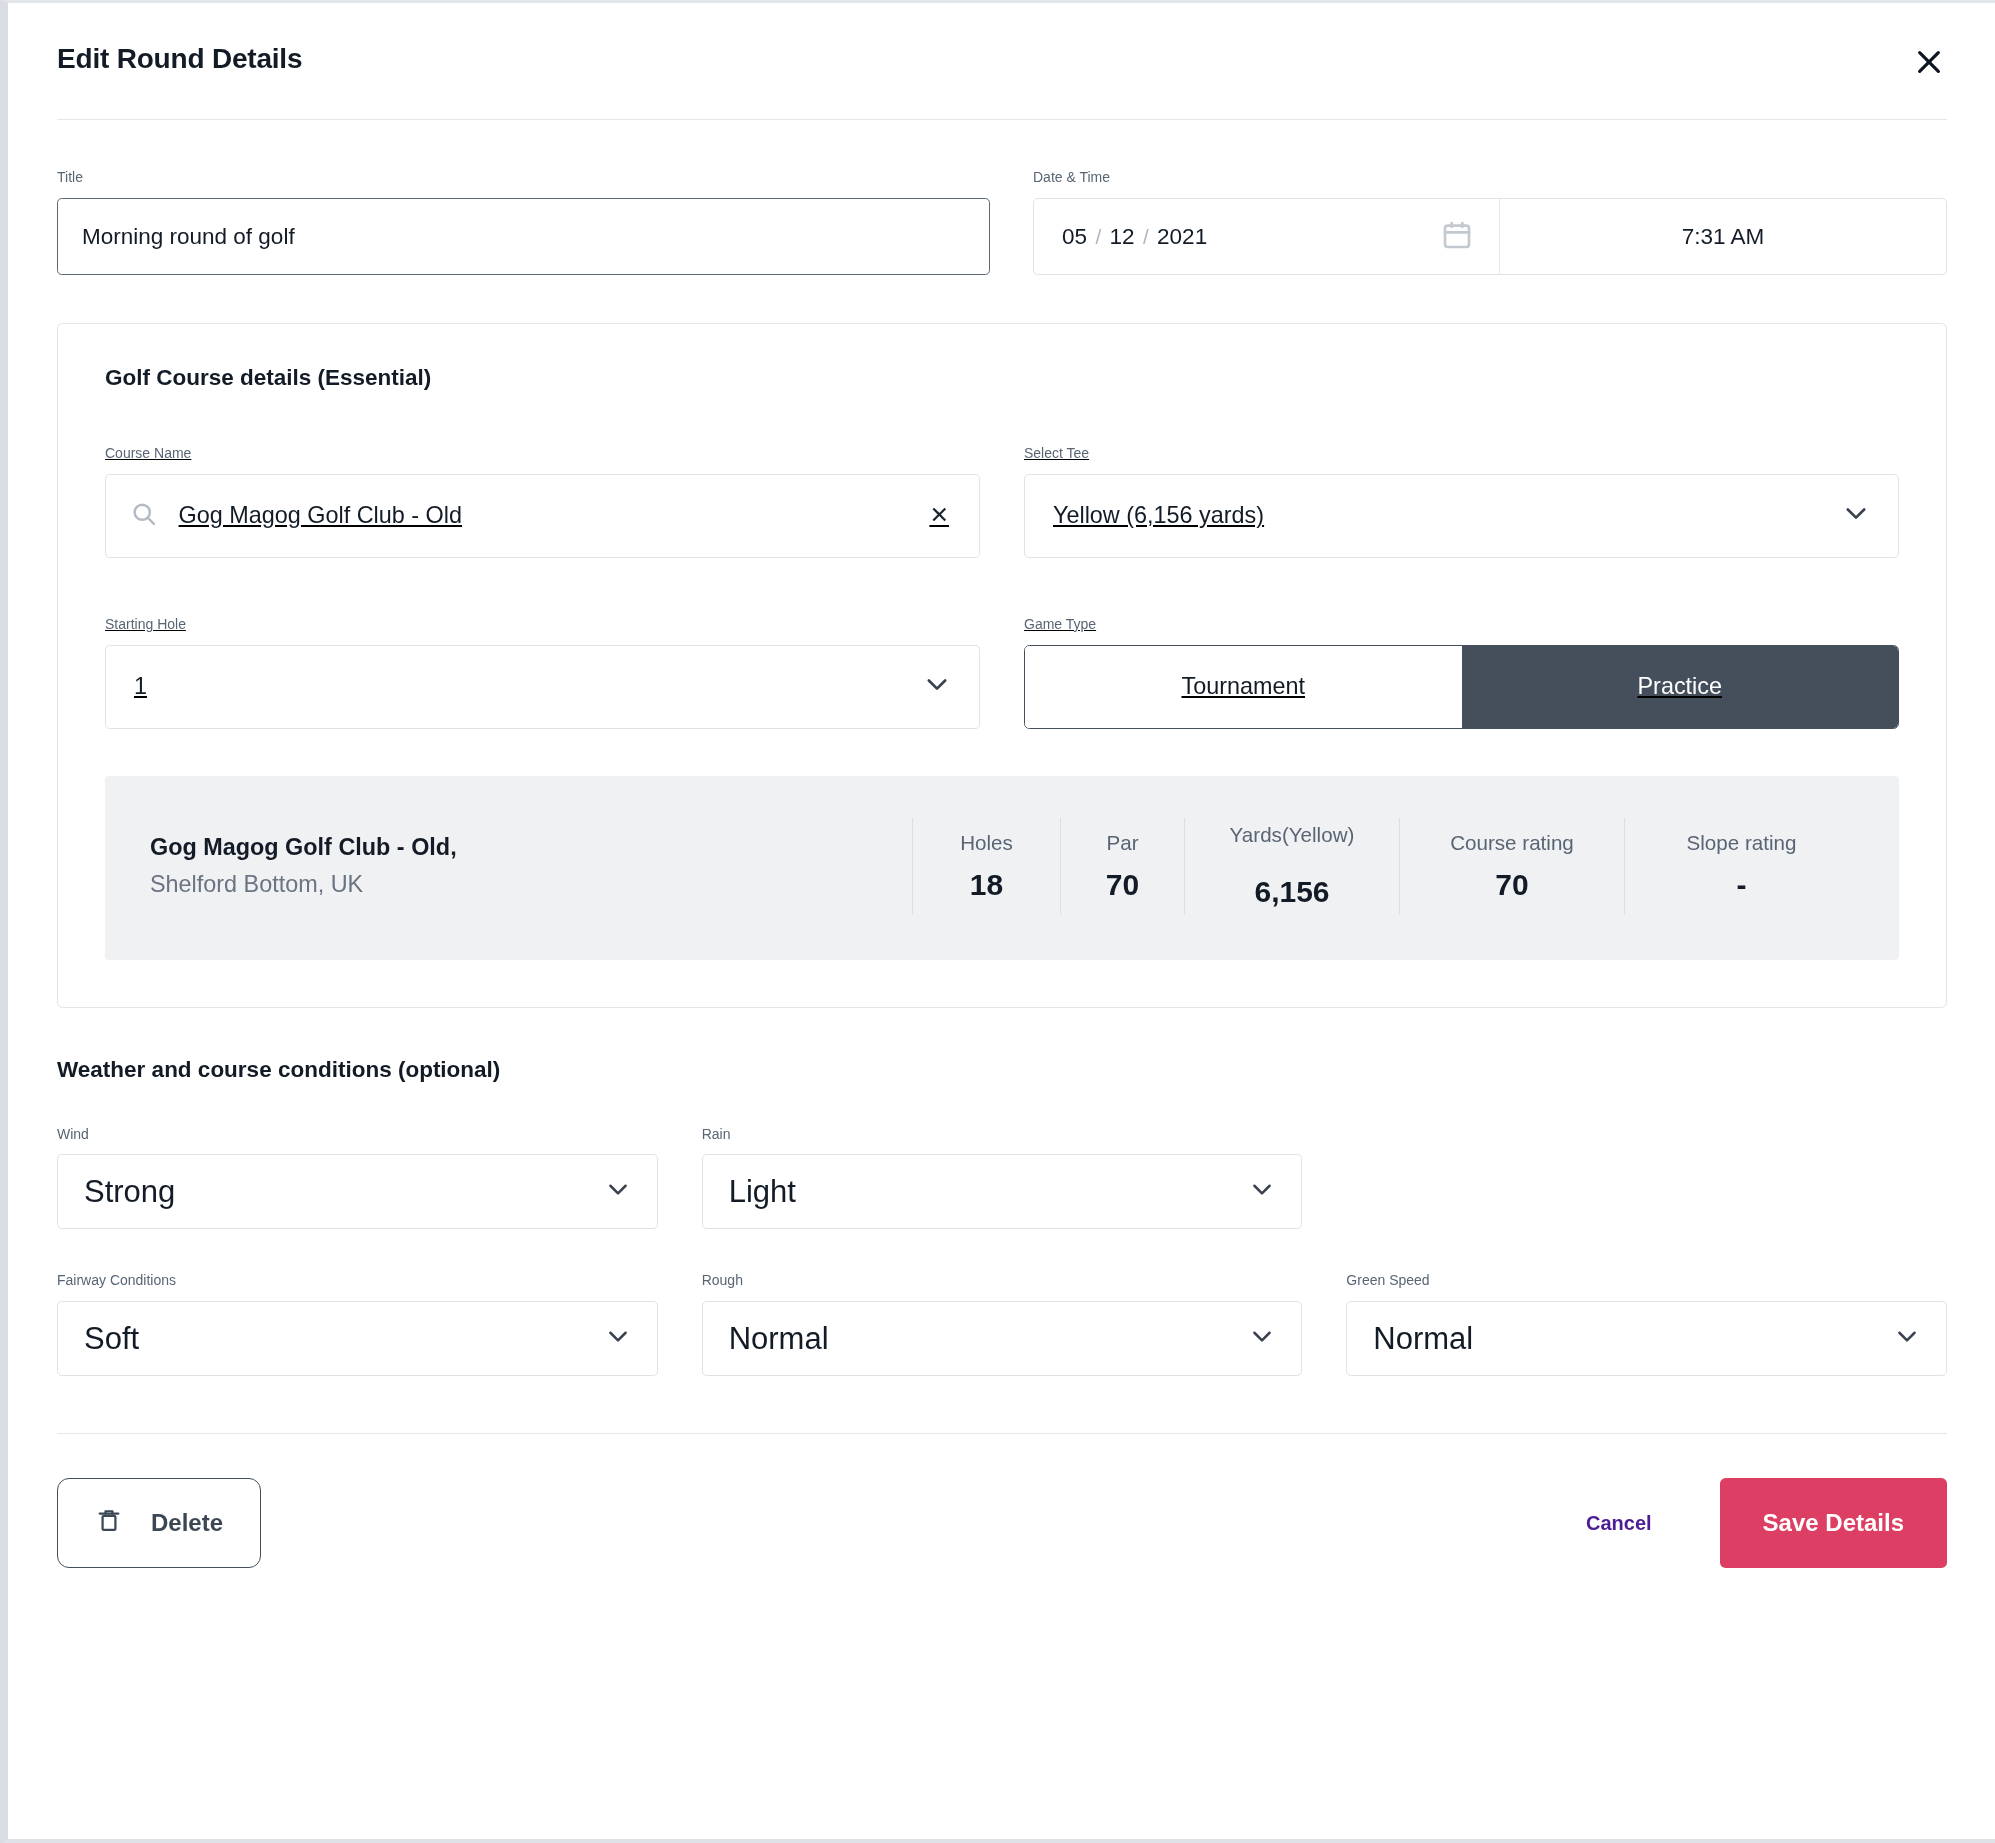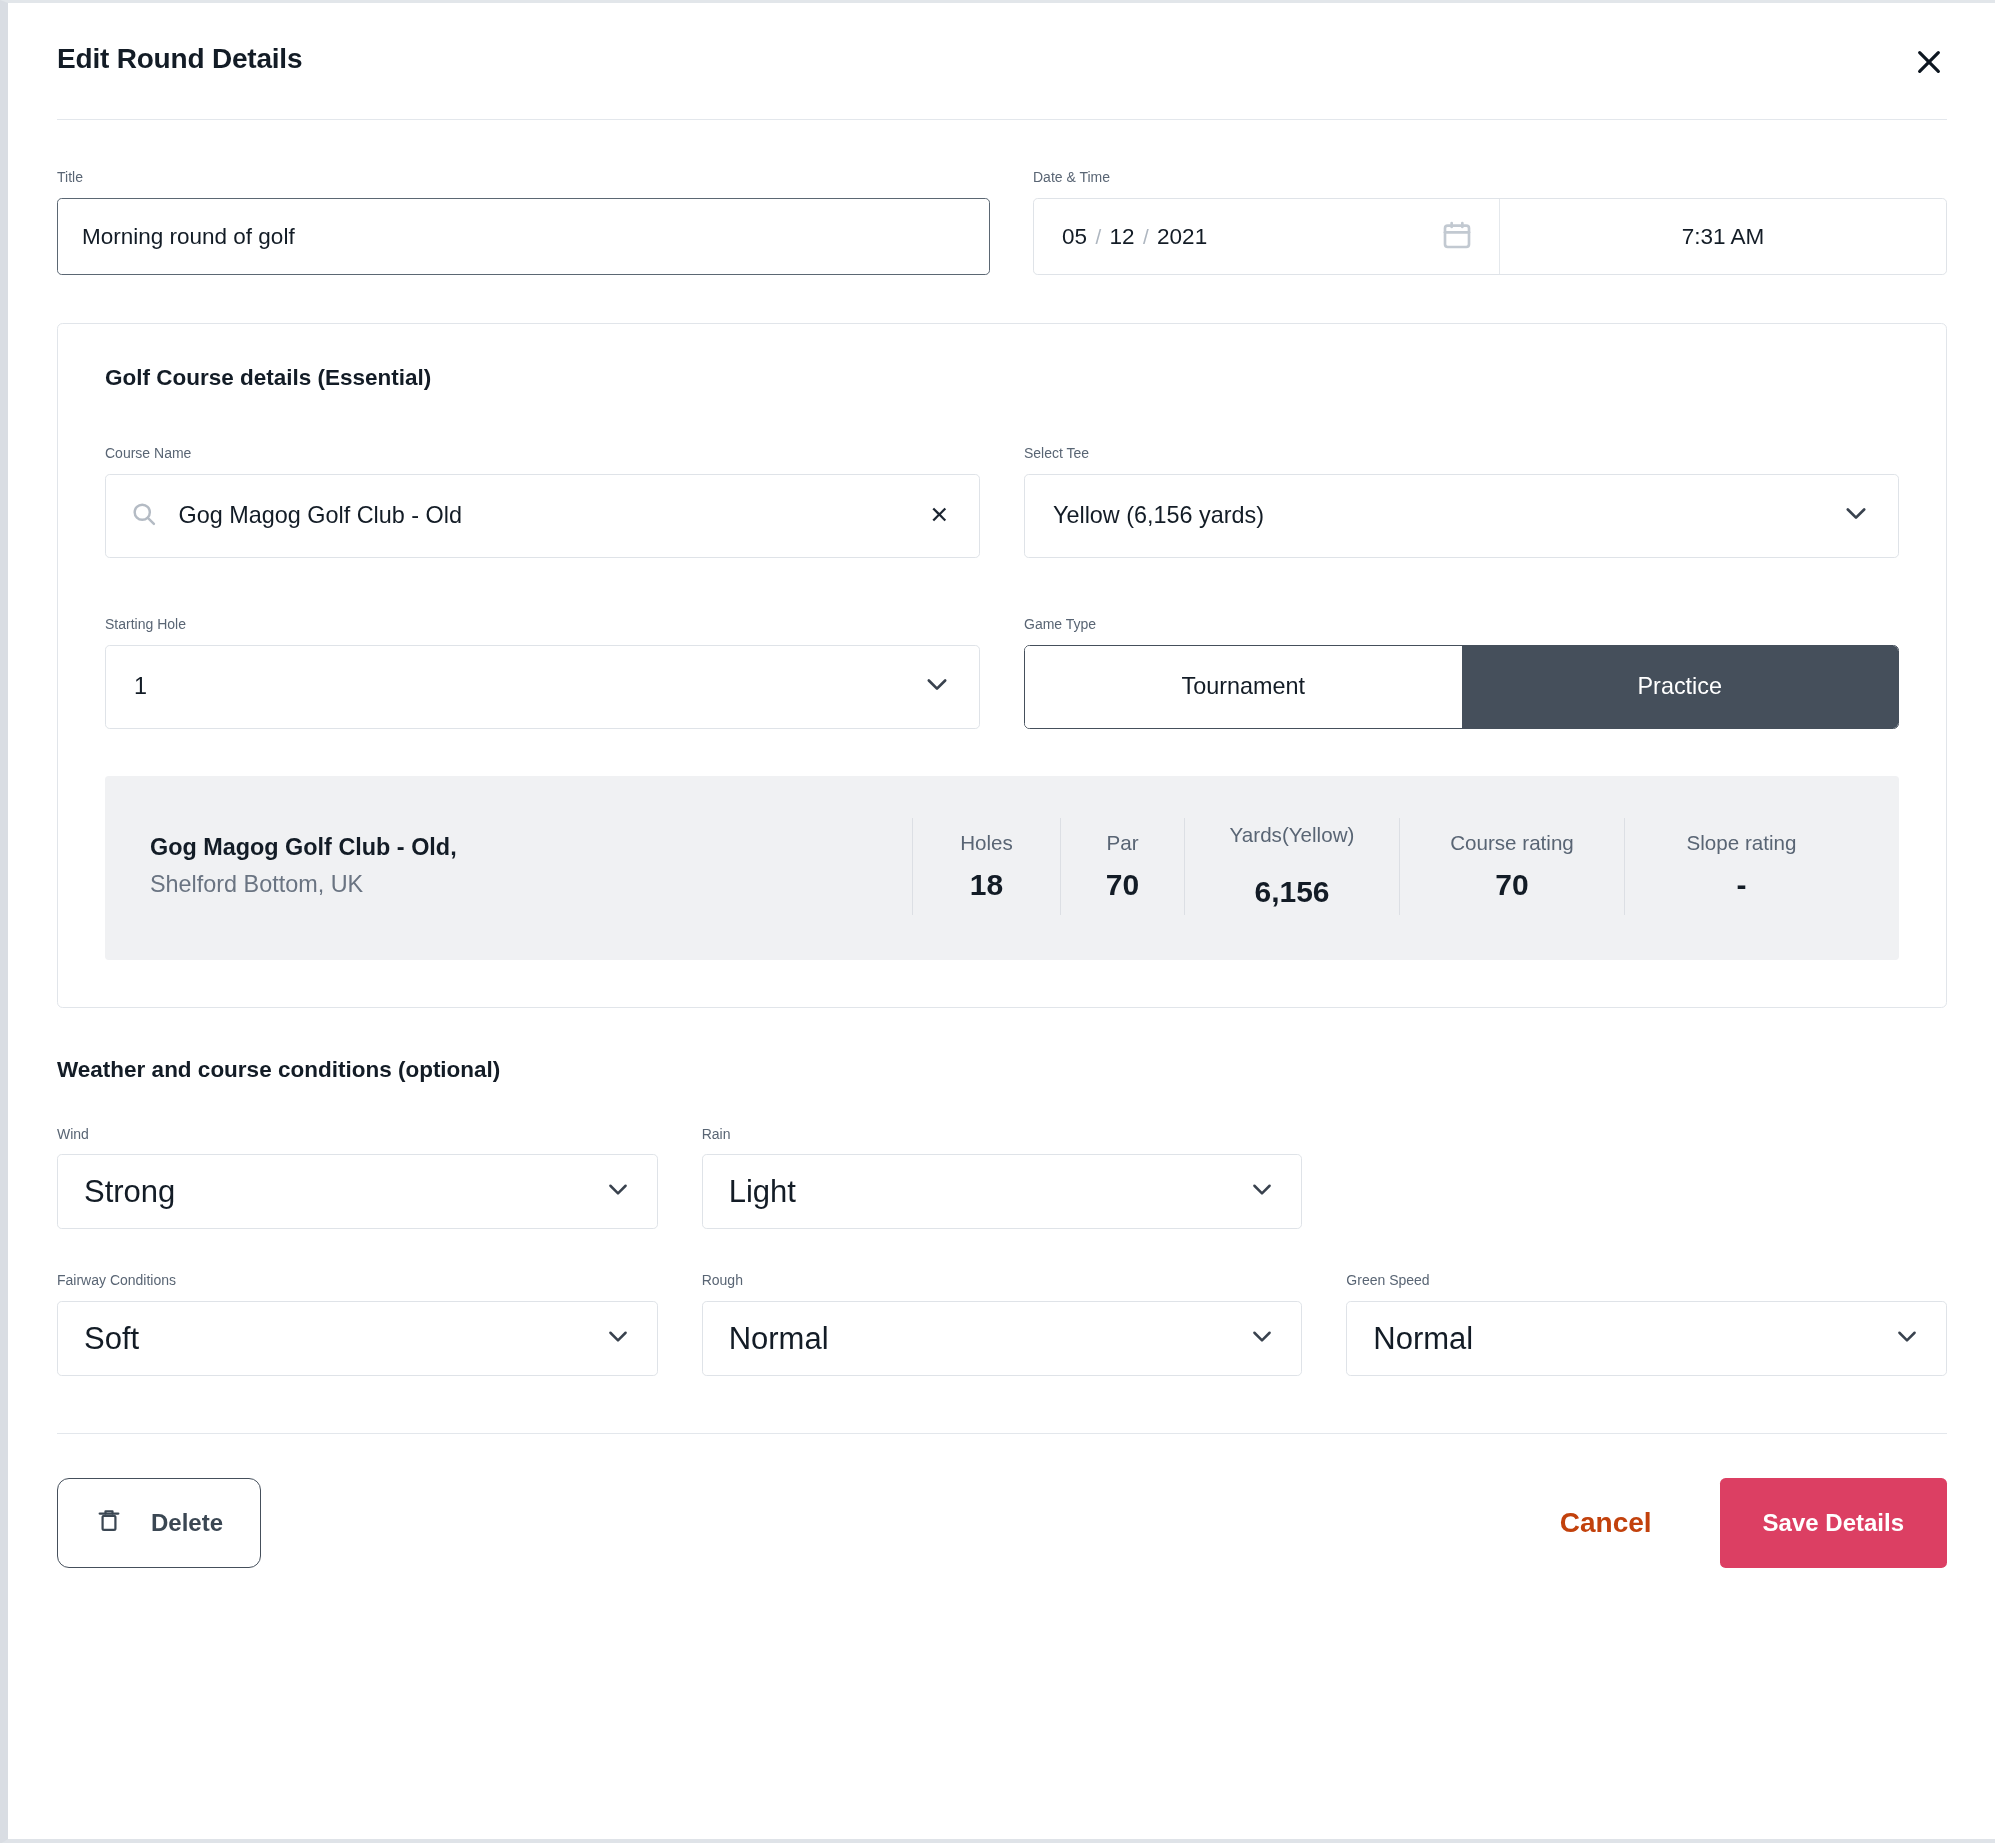--- a/index.html
+++ b/index.html
@@ -144,20 +144,21 @@
   .card-heading {
     font-size: 22.5px;
     font-weight: 700;
     color: #131c26;
     margin-bottom: 54px;
   }
 
   .grid-2 {
     display: flex;
     gap: 44px;
+    text-decoration: underline;
   }
   .grid-2 > .cell { flex: 1 1 0; min-width: 0; }
 
   .search-input {
     position: relative;
     height: 84px;
     display: flex;
     align-items: center;
     border: 1.9px solid #dfe3e8;
     border-radius: 4.7px;
@@ -328,23 +329,23 @@
   .footer-right {
     display: flex;
     align-items: center;
     gap: 32px;
   }
   .cancel-btn {
     background: none;
     border: none;
     cursor: pointer;
     font-family: inherit;
-    font-size: 28px;
-    font-weight: 700;
-    color: #c2410c;
+    font-size: 20px;
+    font-weight: 700;
+    color: #4c1d95;
     padding: 24px 36px;
   }
   .save-btn {
     background: #dc3f63;
     border: none;
     border-radius: 5.6px;
     cursor: pointer;
     font-family: inherit;
     font-size: 24px;
     font-weight: 700;

